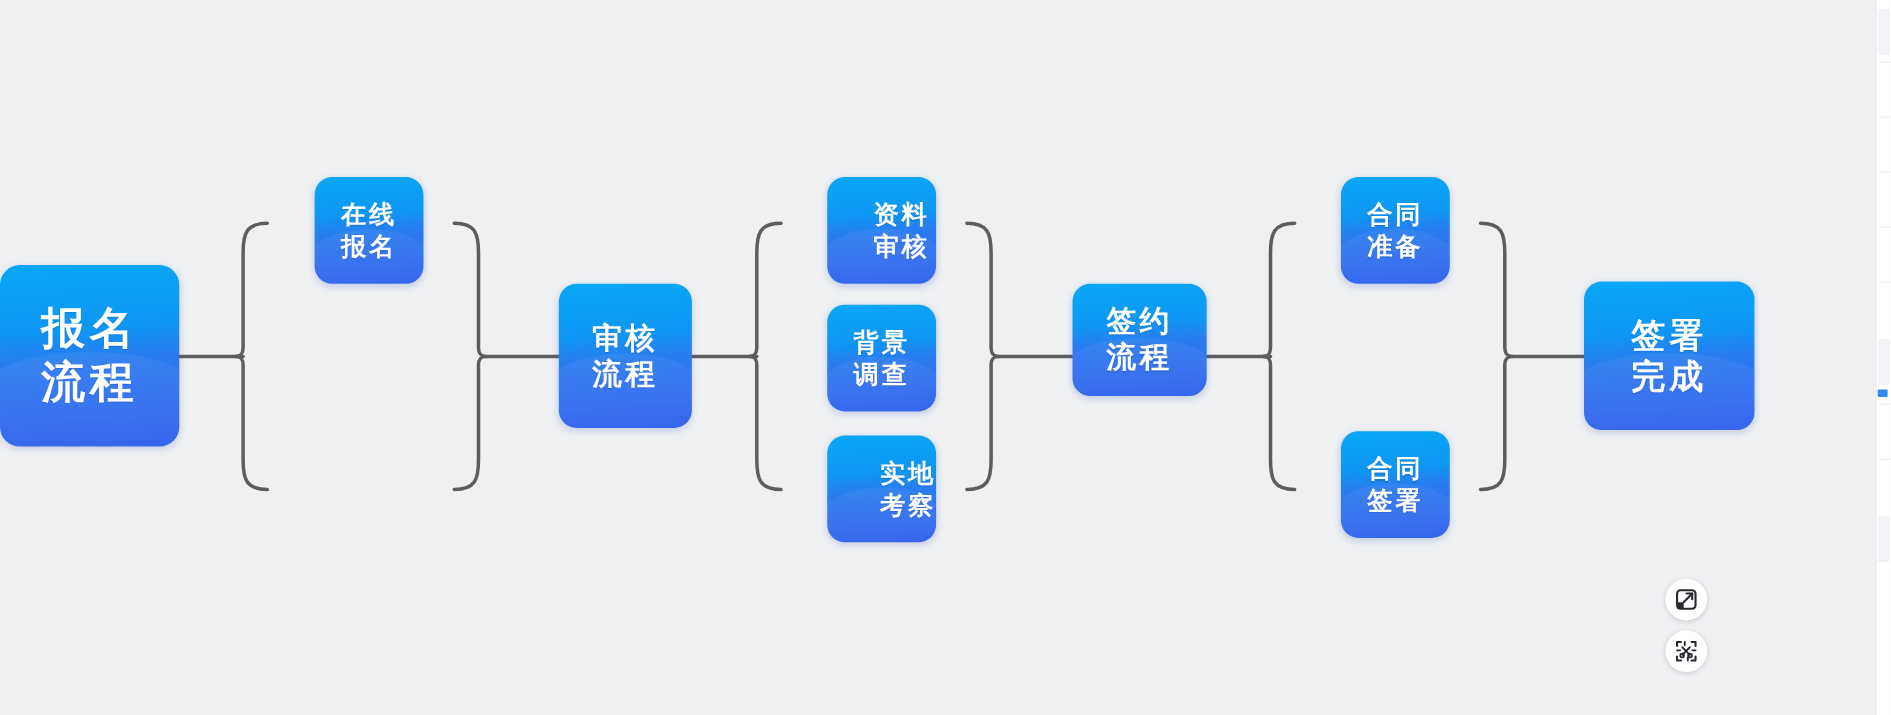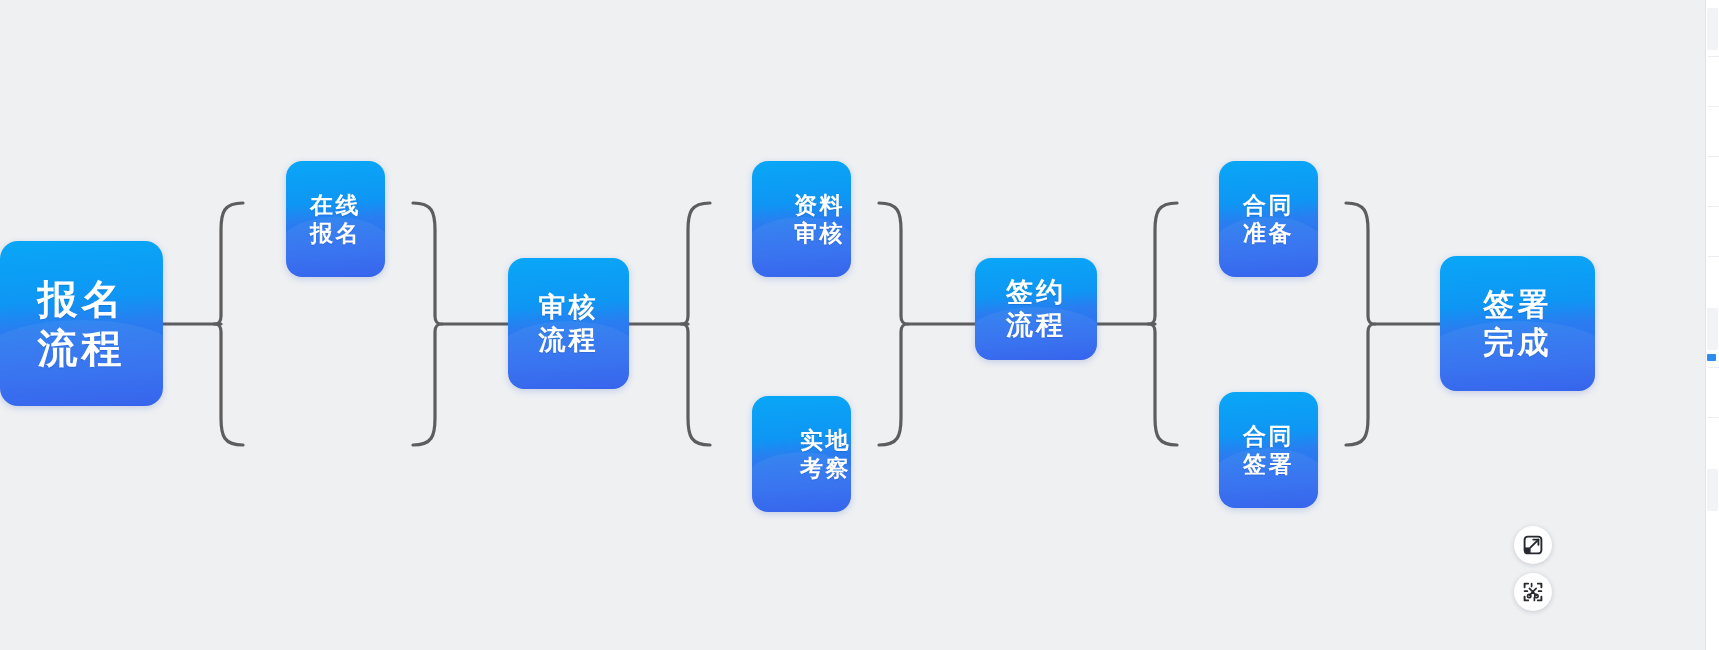--- a/index.html
+++ b/index.html
@@ -78,21 +78,21 @@
     letter-spacing: 4px;
     border-radius: 18px;
     border-top-left-radius: 18px;
     border-bottom-left-radius: 18px;
   }
   
   .node.stage { font-size: 27px; letter-spacing: 3px; }
   .node.stage.s1 { left: 508px; top: 258px; width: 121px; height: 131px; }
   .node.stage.s2 { left: 975px; top: 258px; width: 122px; height: 102px; }
   
-  .node.leaf { font-size: 23px; letter-spacing: 2.5px; width: 99px; height: 116px; }
+  .node.leaf { font-size: 23px; letter-spacing: 2.5px; width: 99px; height: 97px; }
   .node.leaf.l1 { left: 286px; top: 161px; }
   .node.leaf.l2 { left: 286px; top: 392px; }
   .node.leaf.l3 { left: 752px; top: 161px; padding-left: 36px; }
   .node.leaf.l4 { left: 752px; top: 277px; }
   .node.leaf.l5 { left: 752px; top: 396px; padding-left: 48px; }
   .node.leaf.l6 { left: 1219px; top: 161px; }
   .node.leaf.l7 { left: 1219px; top: 392px; }
   
   .node.terminal {
     left: 1440px; top: 256px;
@@ -195,20 +195,24 @@
   <div class="node stage s1">
     <span class="txt-line">审核</span>
     <span class="txt-line">流程</span>
   </div>
 
   <div class="node leaf l3">
     <span class="txt-line">资料</span>
     <span class="txt-line">审核</span>
   </div>
 
+  <div class="node leaf l4">
+    <span class="txt-line">背景</span>
+    <span class="txt-line">调查</span>
+  </div>
 
   <div class="node leaf l5">
     <span class="txt-line">实地</span>
     <span class="txt-line">考察</span>
   </div>
 
   <div class="node stage s2">
     <span class="txt-line">签约</span>
     <span class="txt-line">流程</span>
   </div>

